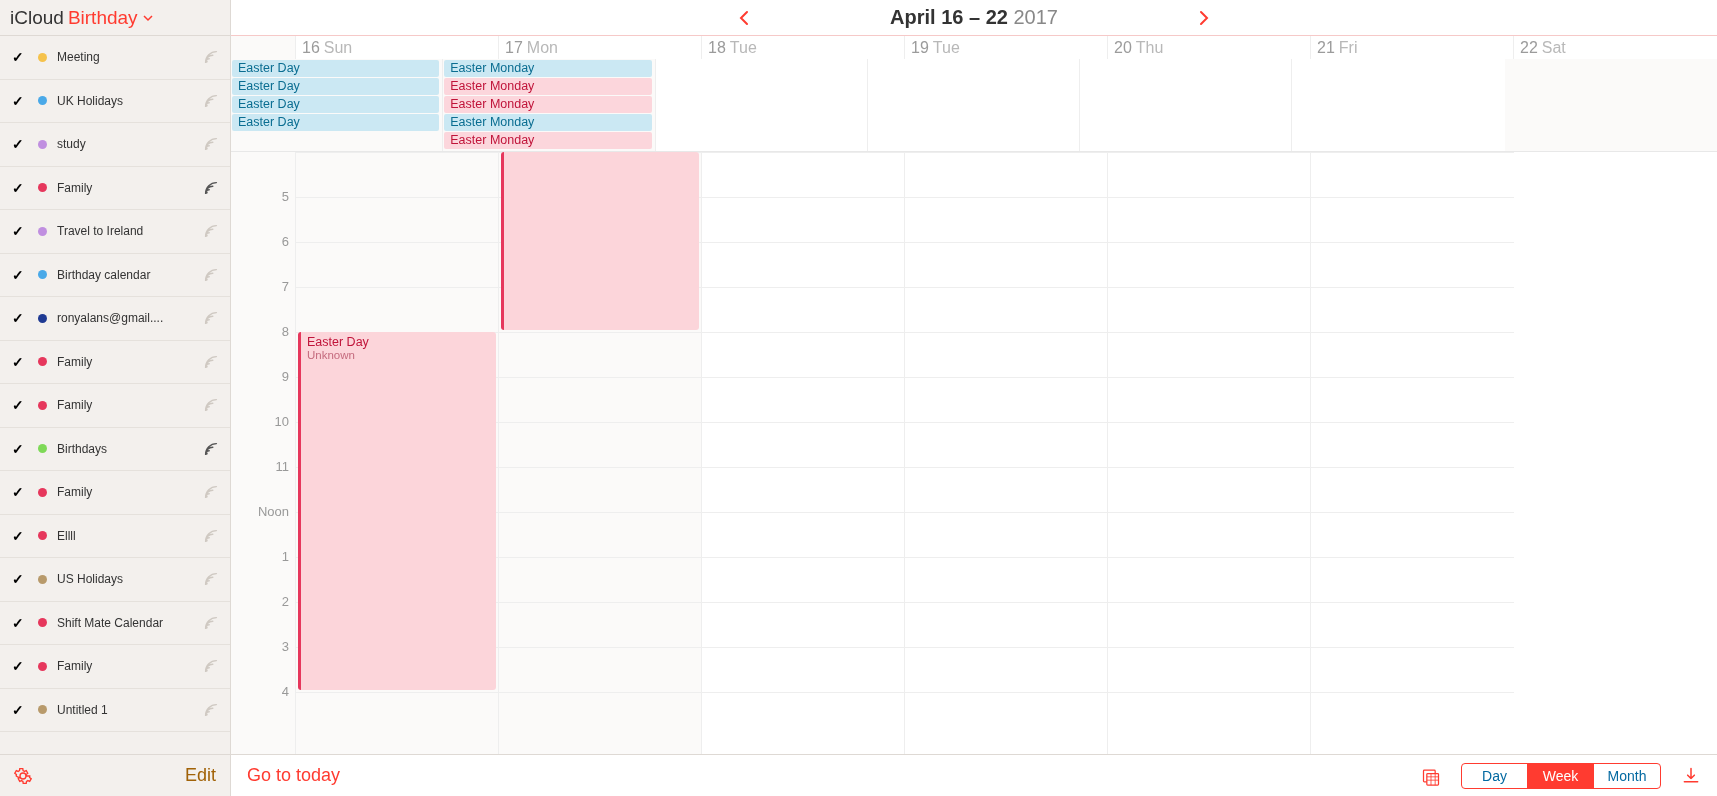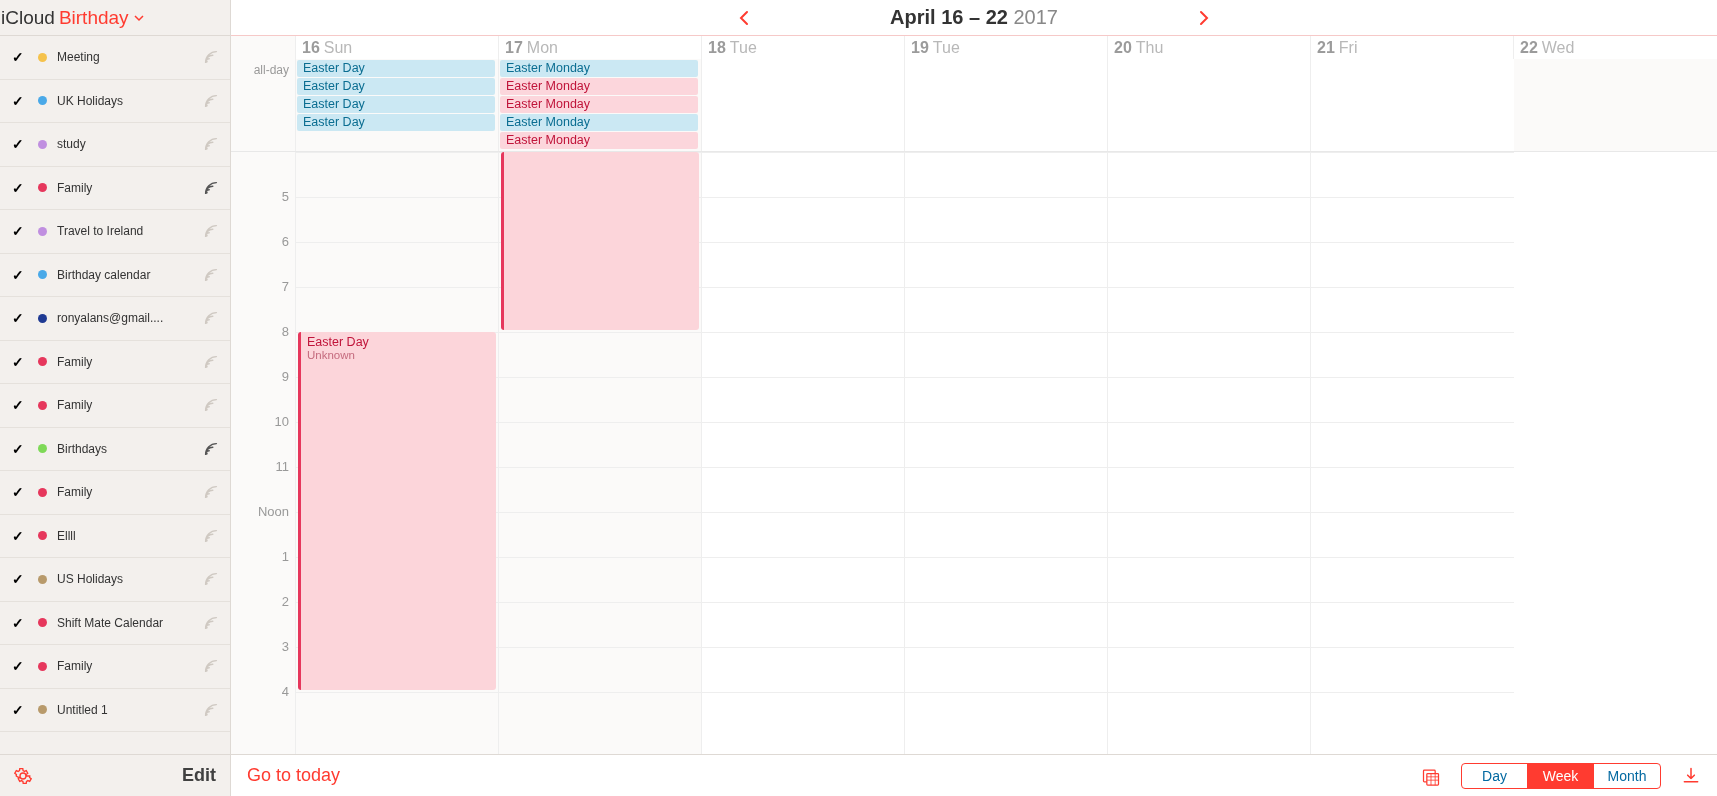--- a/index.html
+++ b/index.html
@@ -3,49 +3,49 @@
 <meta charset="utf-8">
 <style>
   * { box-sizing: border-box; margin: 0; padding: 0; }
   html, body { height: 100%; font-family: -apple-system, "Helvetica Neue", Helvetica, Arial, sans-serif; font-size: 14px; color: #333; }
   body { width: 1717px; height: 796px; overflow: hidden; background: #fff; }
 
   .app { display: flex; height: 100%; }
 
   
   .sidebar { width: 231px; background: #f3f0ed; border-right: 1px solid #ded9d4; display: flex; flex-direction: column; }
-  .sidebar-header { height: 36px; display: flex; align-items: center; padding: 0 1px; border-bottom: 1px solid #ded9d4; }
+  .sidebar-header { height: 36px; display: flex; align-items: center; padding: 0 10px; border-bottom: 1px solid #ded9d4; }
   .sb-h-icloud { font-size: 19px; color: #333; }
   .sb-h-calendar { font-size: 19px; color: #ff3b30; margin-left: 4px; display: flex; align-items: center; }
   .sb-h-chev { margin-left: 4px; }
   .sidebar-list { flex: 1; overflow-y: auto; }
   .sb-item { height: 43.5px; display: flex; align-items: center; padding: 0 10px 0 12px; border-bottom: 1px solid #e5e1dc; cursor: pointer; }
   .sb-check { width: 14px; color: #000; font-weight: bold; }
   .sb-dot { width: 9px; height: 9px; border-radius: 50%; margin: 0 10px 0 12px; flex-shrink: 0; }
   .sb-label { flex: 1; font-size: 12px; white-space: nowrap; overflow: hidden; text-overflow: ellipsis; color: #333; }
   .sb-share { width: 18px; height: 18px; color: #b3aea8; flex-shrink: 0; }
   .sidebar-footer { height: 42px; border-top: 1px solid #ded9d4; display: flex; align-items: center; padding: 0 14px; }
   .sb-gear { width: 18px; height: 18px; color: #ff3b30; }
-  .sb-edit { margin-left: auto; color: #404040; font-size: 18px; font-weight: bold; }
+  .sb-edit { margin-left: auto; color: #a16207; font-size: 18px; }
 
   
   .main { flex: 1; display: flex; flex-direction: column; position: relative; }
   .main-header { height: 36px; border-bottom: 1px solid #f6c9c8; position: relative; display: flex; align-items: center; justify-content: center; }
   .mh-nav-wrap{width:480px;display:flex;align-items:center;justify-content:space-between;position:absolute;left:50%;transform:translateX(-50%);}
   .mh-arrow { width: 20px; height: 20px; color: #ff3b30; cursor: pointer; }
   .mh-title { font-size: 20px; color: #333; }
   .mh-title .bold { font-weight: 600; }
   .mh-title .year { color: #888; }
   .time-col { width: 65px; background: #fbfaf9; border-right: 1px solid #eee; }
 
   .day-header-row { height: 23px; display: flex; }
   .day-header-row .time-col { }
   .day-header { display: flex; align-items: flex-end; justify-content: flex-start; padding: 0 6px 2px 6px; font-size: 16px; border-right:1px solid #eee;}
   .day-header:last-child{border-right:none;}
-  .dh-num { font-weight: 700; color: #9b9b9b; margin-right:4px;}
+  .dh-num { font-weight: 400; color: #9b9b9b; margin-right:4px;}
   .dh-day { color: #b8b8b8; }
 
   .allday-row { display: flex; border-bottom: 1px solid #e8e8e8; background:#fbfaf9;}
   .allday-row .time-col { display: flex; align-items: flex-start; justify-content: flex-end; padding: 4px 6px 0 0; font-size: 12px; color: #999; }
   .allday-grid { flex: 1; display: grid; grid-template-columns: repeat(7, 1fr); }
   .allday-cell { border-right: 1px solid #eee; padding: 1px; display:flex; flex-direction:column; gap:1px; background:#fff;}
   .allday-cell:last-child{border-right:none;}
   .allday-cell.past{background:#fbfaf9;}
   .allday-event { height: 17px; border-radius: 2px; font-size: 12.5px; line-height: 17px; padding: 0 6px; white-space: nowrap; overflow: hidden; margin-right:2px;}
   .ev-blue { background: #cbe8f3; color: #0a6d91; }
@@ -288,27 +288,26 @@
           <div class="day-header">
             <span class="dh-num">20</span>
             <span class="dh-day">Thu</span>
           </div>
           <div class="day-header">
             <span class="dh-num">21</span>
             <span class="dh-day">Fri</span>
           </div>
           <div class="day-header">
             <span class="dh-num">22</span>
-            <span class="dh-day">Wed</span>
+            <span class="dh-day">Sat</span>
           </div>
         </div>
     </div>
 
     <div class="allday-row">
-      <div class="time-col">all-day</div>
       <div class="allday-grid" id="allday-grid" style="min-height: 92px;">
           <div class="allday-cell past">
             <div class="allday-event ev-blue">Easter Day</div>
             <div class="allday-event ev-blue">Easter Day</div>
             <div class="allday-event ev-blue">Easter Day</div>
             <div class="allday-event ev-blue">Easter Day</div>
           </div>
           <div class="allday-cell past">
             <div class="allday-event ev-blue">Easter Monday</div>
             <div class="allday-event ev-pink">Easter Monday</div>

